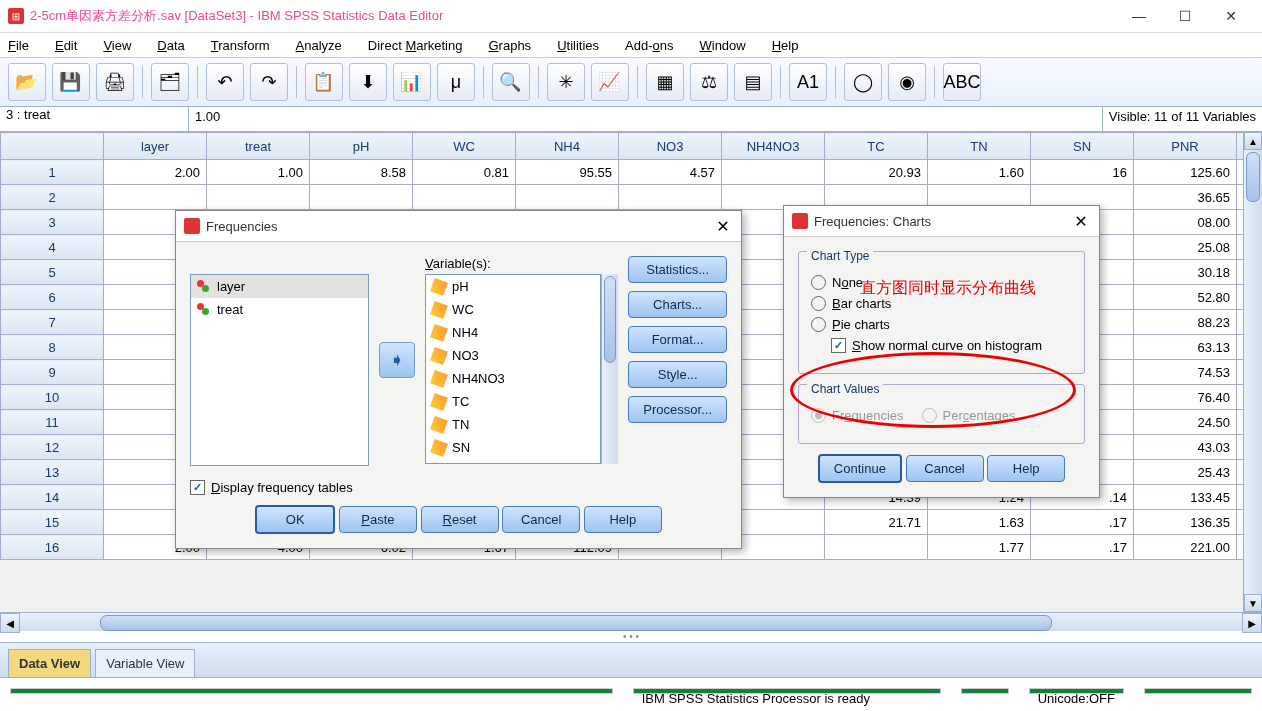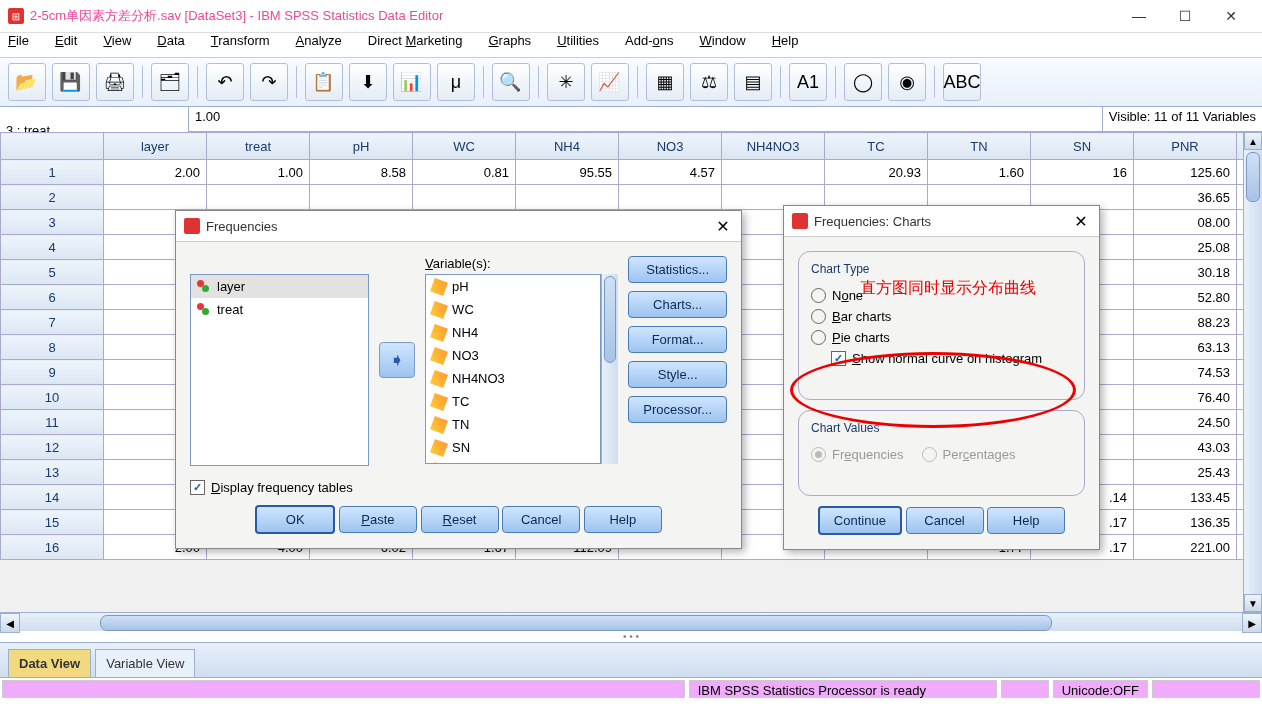--- a/index.html
+++ b/index.html
@@ -1,66 +1,66 @@
 <!DOCTYPE html>
 <html><head>
 <meta charset="utf-8">
 <style>
 body{margin:0;font-family:Arial,sans-serif;font-size:13px;background:#fff;color:#000;overflow:hidden;width:1262px;height:711px;position:relative}
 .titlebar{height:32px;background:#fff;display:flex;align-items:center;padding:0 8px;border-bottom:1px solid #ddd}
 .titlebar .icon{width:16px;height:16px;background:#d33;border-radius:2px;margin-right:6px;display:flex;align-items:center;justify-content:center;color:#fff;font-size:10px}
 .titlebar .title{flex:1;color:#ec4899;font-size:13px}
 .wincontrols{display:flex}
 .wincontrols div{width:46px;height:32px;display:flex;align-items:center;justify-content:center;color:#333;font-size:14px}
-.menubar{height:24px;background:#fff;display:flex;align-items:flex-start;padding:0 8px;border-bottom:1px solid #ccc}
+.menubar{height:24px;background:#fff;display:flex;align-items:center;padding:0 8px;border-bottom:1px solid #ccc}
 .menubar span{margin-right:26px;cursor:default}
 .menubar span u{text-decoration:underline}
 .toolbar{height:48px;background:linear-gradient(#f8fbff,#e8f0fb);display:flex;align-items:center;padding:0 8px;border-bottom:1px solid #9bb0cc;gap:6px}
 .toolbar .tool{width:36px;height:36px;border:1px solid #b0c0d8;border-radius:3px;background:linear-gradient(#fff,#e4ecf6);display:flex;align-items:center;justify-content:center;font-size:18px}
 .toolbar .sep{width:1px;height:32px;background:#b0c0d8;margin:0 2px}
 .cellbar{height:24px;display:flex;border-bottom:1px solid #9bb0cc}
-.cellbar .label{width:176px;border-right:1px solid #9bb0cc;padding:16px 6px;background:#fff}
+.cellbar .label{width:176px;border-right:1px solid #9bb0cc;padding:0 6px;background:#fff}
 .cellbar .value{flex:1;padding:2px 6px;background:#fff}
 .cellbar .visible{padding:2px 6px;border-left:1px solid #9bb0cc;background:#fff}
 .gridwrap{position:relative;height:480px;overflow:hidden;background:#f0f0f0}
 table.grid{border-collapse:collapse;table-layout:fixed;width:1340px}
 table.grid th,table.grid td{border:1px solid #aac;height:24px;font-size:13px}
 table.grid th{background:linear-gradient(#eef4fb,#dbe6f3);color:#1a3a6a;font-weight:normal;text-align:center}
 table.grid td{background:#fff;text-align:right;padding:0 6px}
 table.grid td.rh{background:linear-gradient(#eef4fb,#dbe6f3);text-align:center;color:#1a3a6a}
 table.grid th.corner{background:linear-gradient(#eef4fb,#dbe6f3);width:100px}
 table.grid col.c0{width:100px}
 table.grid col.cn{width:100px}
 .hscroll{height:18px;background:linear-gradient(#e8f0fb,#d0ddee);border-top:1px solid #9bb0cc;position:relative}
 .hscroll .thumb{position:absolute;left:100px;top:2px;width:950px;height:14px;background:linear-gradient(#cfe0f5,#a8c3e6);border:1px solid #7a9ac5;border-radius:7px}
 .hscroll .arrow{position:absolute;top:0;width:18px;height:18px;background:linear-gradient(#eef4fb,#cdd9e8);border:1px solid #9bb0cc;display:flex;align-items:center;justify-content:center;font-size:10px}
 .hscroll .arrow.l{left:0}.hscroll .arrow.r{right:0}
 .tabs{height:34px;background:linear-gradient(#e8f0fb,#d0ddee);display:flex;align-items:flex-end;padding:0 8px;border-top:1px solid #9bb0cc}
 .tabs .tab{padding:6px 10px;border:1px solid #9bb0cc;background:#f2d97f;margin-right:4px;border-bottom:none;font-weight:bold;color:#333}
 .tabs .tab.inactive{background:#e8f0fb;font-weight:normal}
 .statusbar{height:22px;display:flex;border-top:1px solid #9bb0cc}
-.statusbar .cell{border:1px solid #ccc;padding:2px 8px;margin:2px;background:#f0abfc}
+.statusbar .cell{border:1px solid #ccc;padding:2px 8px;margin:10px;background:#15803d}
 .statusbar .flex{flex:1}
 .dialog{position:absolute;background:#f4f4f2;border:1px solid #888;box-shadow:3px 3px 8px rgba(0,0,0,.3)}
 .dialog .dtitle{height:30px;display:flex;align-items:center;padding:0 8px;background:#fff;border-bottom:1px solid #ccc}
 .dialog .dtitle .dicon{width:16px;height:16px;background:#d33;border-radius:2px;margin-right:6px}
 .dialog .dtitle .txt{flex:1;color:#333}
 .dialog .dtitle .close{width:20px;text-align:center;font-size:16px}
 .dialog .body{padding:14px}
 .listbox{border:1px solid #7a9ac5;background:#fff;overflow:auto}
 .listbox .item{padding:4px 6px;display:flex;align-items:center}
 .listbox .item.selected{background:#e4e2e0}
 .nominal-icon{width:14px;height:14px;border-radius:50%;margin-right:6px;position:relative}
 .nominal-icon::before{content:"";position:absolute;width:7px;height:7px;border-radius:50%;background:#e33;left:0;top:0}
 .nominal-icon::after{content:"";position:absolute;width:7px;height:7px;border-radius:50%;background:#3a3;left:5px;top:5px}
 .scale-icon{width:14px;height:14px;margin-right:6px;background:linear-gradient(45deg,#fc3,#f93);transform:rotate(20deg)}
 .movebtn{width:34px;height:34px;border:1px solid #7a9ac5;border-radius:4px;background:linear-gradient(#cfe5ff,#9dc4ef);display:flex;align-items:center;justify-content:center;color:#2a5aa5;font-size:18px}
 .btn{display:inline-block;padding:5px 14px;border:1px solid #4a7ab5;border-radius:4px;background:linear-gradient(#cfe5ff,#9dc4ef);color:#0a2a55;text-align:center;cursor:default;min-width:48px}
 .btn.def{border:2px solid #2a5aa5}
-.fieldset{border:1px solid #aac;border-radius:12px;padding:27px 12px;margin-bottom:10px}
+.fieldset{border:1px solid #aac;border-radius:3px;padding:14px 12px;margin-bottom:10px}
 .fieldset .legend{position:relative;top:-18px;left:-4px;background:#f4f4f2;padding:0 4px;color:#1a3a6a;font-size:12px;display:inline-block}
 .radio,.check{display:flex;align-items:flex-end;margin:6px 0}
 .radio .r{width:13px;height:13px;border:1px solid #666;border-radius:50%;margin-right:6px;display:flex;align-items:center;justify-content:center}
 .radio .r .dot{width:7px;height:7px;background:#333;border-radius:50%}
 .check .c{width:13px;height:13px;border:1px solid #666;background:#fff;margin-right:6px;display:flex;align-items:center;justify-content:center;color:#1560bd;font-size:11px;font-weight:bold}
 .disabled{color:#999}
 .disabled .r{border-color:#bbb}
 .red-annot{position:absolute;color:#e00;font-size:16px;font-family:"SimSun","Microsoft YaHei",sans-serif}
 .ellipse{position:absolute;border:3px solid #e00;border-radius:50%/50%;pointer-events:none}
 .vscroll-list{width:16px;background:linear-gradient(to right,#e8f0fb,#d0ddee);border-left:1px solid #9bb0cc;position:relative}

